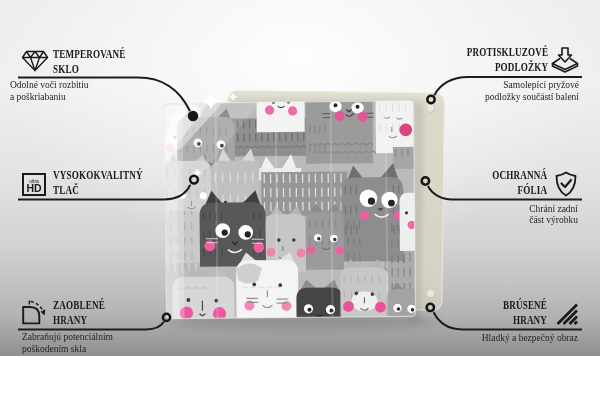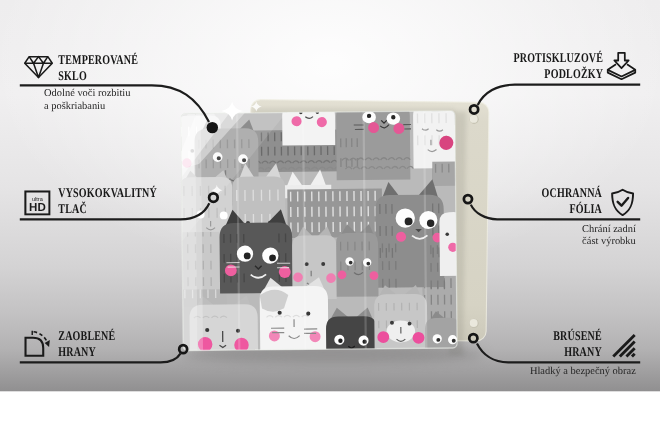--- a/index.html
+++ b/index.html
@@ -276,43 +276,45 @@
     </g>
   </svg>
 
   <svg width="30" height="26" viewBox="0 0 30 26" style="left:20px;top:48px">
     <g fill="none" stroke="#1a1a1a" stroke-width="1.4" stroke-linejoin="round">
       <path d="M6.5 3.5 H23.5 L27.5 9.5 L15 22.5 L2.5 9.5 Z"></path>
       <path d="M2.5 9.5 H27.5 M6.5 3.5 L10.5 9.5 L15 3.5 L19.5 9.5 L23.5 3.5 M10.5 9.5 L15 22.5 L19.5 9.5"></path>
     </g>
   </svg>
   <div class="t" style="left:53px;top:46.6px">TEMPEROVANÉ<br>SKLO</div>
-  <div class="d" style="left:40px;top:80.4px">Odolné voči rozbitiu<br>a poškriabaniu</div>
+  <div class="d" style="left:10px;top:80.4px">Odolné voči rozbitiu<br>a poškriabaniu</div>
 
   <svg width="24" height="23" viewBox="0 0 24 23" style="left:21.5px;top:173px">
     <rect x="1" y="1" width="22" height="21" fill="none" stroke="#1a1a1a" stroke-width="2"></rect>
     <text x="12" y="9.5" font-family="Liberation Sans, sans-serif" font-size="5" text-anchor="middle" fill="#1a1a1a">ultra</text>
     <text x="12" y="19" font-family="Liberation Sans, sans-serif" font-size="10.5" font-weight="bold" text-anchor="middle" fill="#1a1a1a">HD</text>
   </svg>
   <div class="t" style="left:53px;top:168.4px">VYSOKOKVALITNÝ<br>TLAČ</div>
 
   <svg width="26" height="28" viewBox="0 0 26 28" style="left:21px;top:298px">
     <path d="M2.2 25.4 V9 H9 Q18.3 9 18.3 18.3 V25.4 Z" fill="none" stroke="#1a1a1a" stroke-width="1.9"></path>
     <path d="M9.5 3.6 Q17.5 4.8 21.6 12.2" fill="none" stroke="#1a1a1a" stroke-width="1.5" stroke-dasharray="3.2 2.4"></path>
     <path d="M19.6 13.8 L24.3 11.2 L23.6 17.4 Z" fill="#1a1a1a"></path>
     <path d="M8.3 2.6 V6.6" stroke="#1a1a1a" stroke-width="1.3"></path>
   </svg>
   <div class="t" style="left:53px;top:298.4px">ZAOBLENÉ<br>HRANY</div>
+  <div class="d" style="left:22px;top:332.2px">Zabraňujú potenciálním<br>poškodením skla</div>
 
   <svg width="30" height="28" viewBox="0 0 30 28" style="left:550px;top:46px">
     <path d="M12 2 H18 V9 H21.5 L15 16 L8.5 9 H12 Z" fill="none" stroke="#1a1a1a" stroke-width="1.6" stroke-linejoin="round"></path>
     <path d="M10 12.5 L2.5 17.5 L15 23.5 L27.5 17.5 L20 12.5" fill="none" stroke="#1a1a1a" stroke-width="1.6" stroke-linejoin="round"></path>
     <path d="M2.5 17.5 V20 L15 26 L27.5 20 V17.5" fill="none" stroke="#1a1a1a" stroke-width="1.6" stroke-linejoin="round"></path>
   </svg>
   <div class="t r" style="right:52px;top:45.3px">PROTISKLUZOVÉ<br>PODLOŽKY</div>
+  <div class="d r" style="right:21px;top:80.2px">Samolepící pryžové<br>podložky součástí balení</div>
 
   <svg width="22" height="26" viewBox="0 0 22 26" style="left:555px;top:171px">
     <path d="M11 1.5 C14 3.5 17.5 4.5 20.5 5 C20.5 13 19 20 11 24.5 C3 20 1.5 13 1.5 5 C4.5 4.5 8 3.5 11 1.5 Z" fill="none" stroke="#1a1a1a" stroke-width="1.8" stroke-linejoin="round"></path>
     <path d="M6.5 12.5 L10 16 L16 9" fill="none" stroke="#1a1a1a" stroke-width="2.2" stroke-linecap="round" stroke-linejoin="round"></path>
   </svg>
   <div class="t r" style="right:53px;top:167.9px">OCHRANNÁ<br>FÓLIA</div>
   <div class="d r" style="right:22px;top:203.6px">Chrání zadní<br>část výrobku</div>
 
   <svg width="26" height="26" viewBox="0 0 26 26" style="left:553px;top:300px">
     <g stroke="#1a1a1a" stroke-width="2.6">

